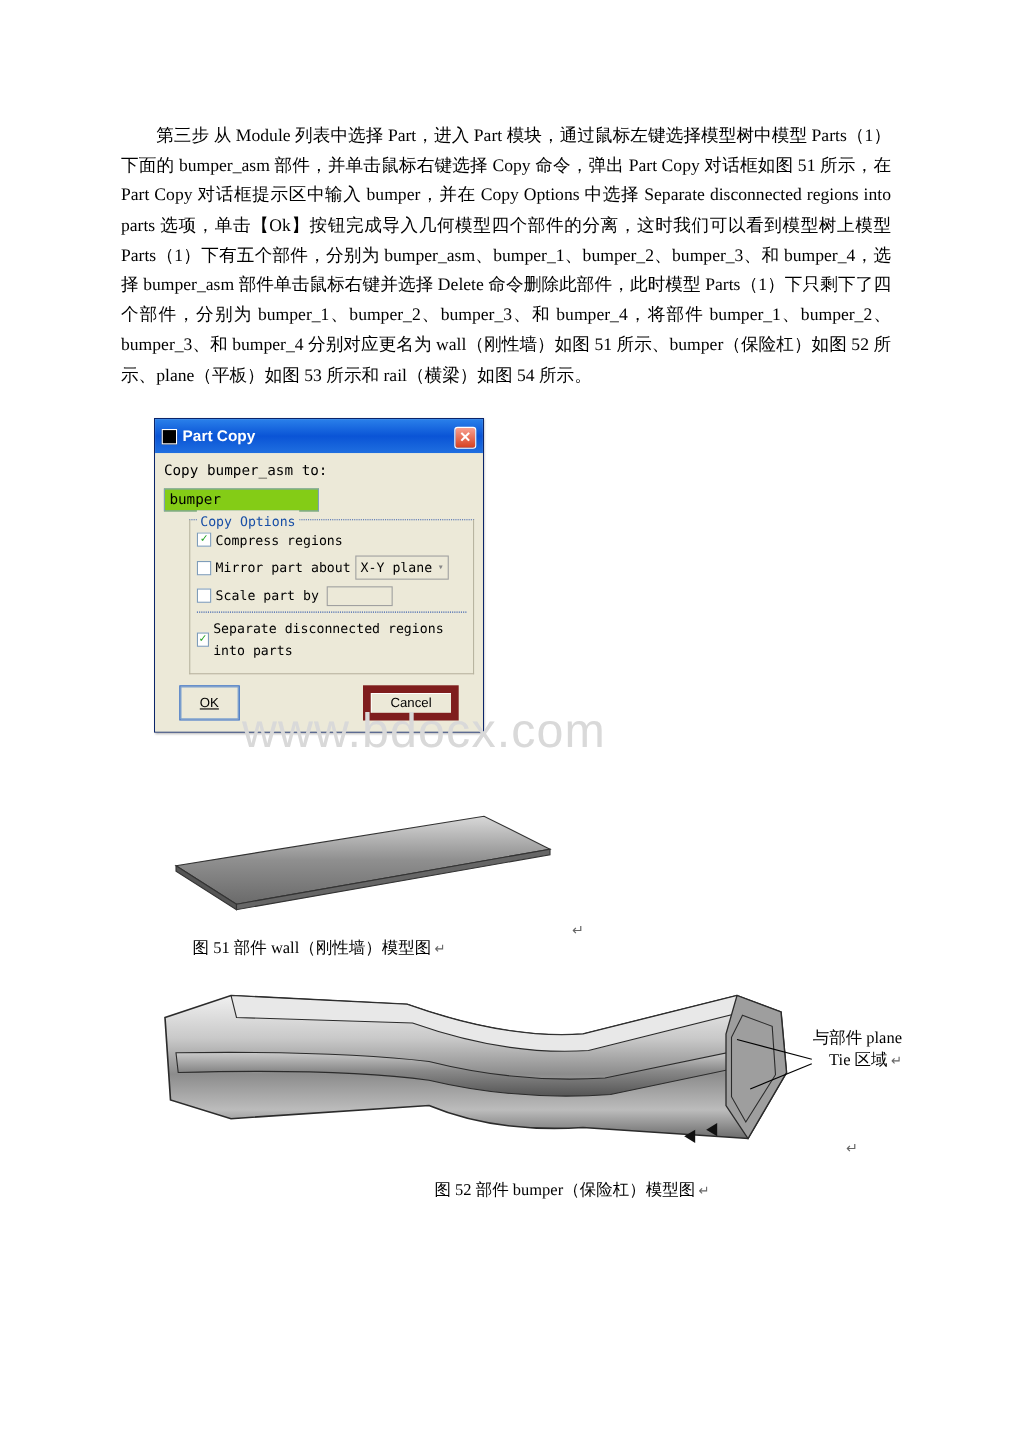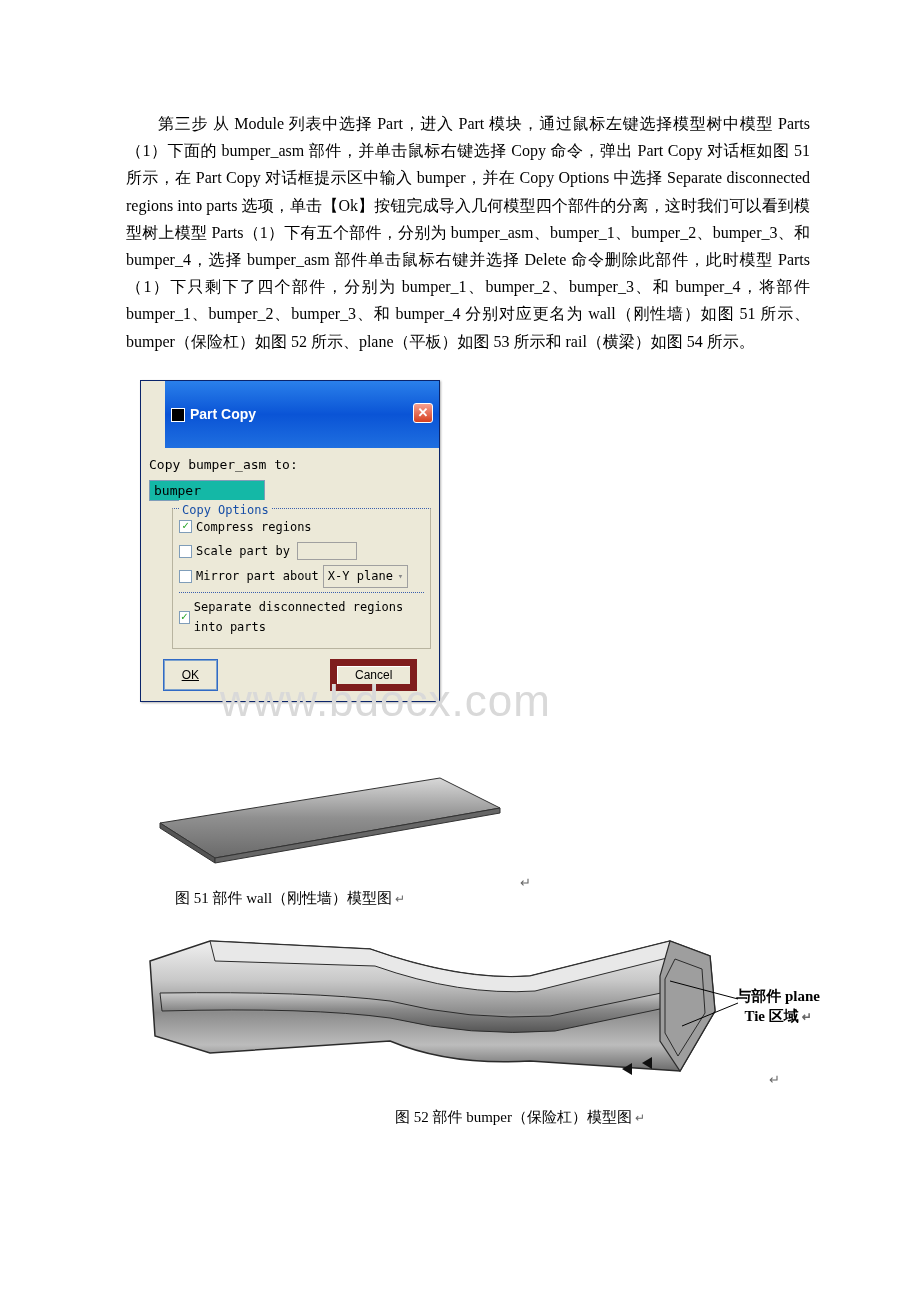--- a/index.html
+++ b/index.html
@@ -13,45 +13,43 @@
       font-family: "SimSun", "Times New Roman", serif;
       font-size: 16px;
       line-height: 1.7;
       padding: 110px 110px 40px 110px;
       color: #000;
     }
     .paragraph {
       text-align: justify;
       text-indent: 2em;
       margin-bottom: 25px;
-      margin-left: 16px;
     }
     .figures-container {
       margin-top: 10px;
     }
     
     .dialog {
       width: 300px;
       margin-left: 30px;
       position: relative;
       background: #ece9d8;
       border: 1px solid #0a246a;
       box-shadow: 1px 1px 2px rgba(0,0,0,0.3);
     }
     .dialog-titlebar {
       background: linear-gradient(to bottom, #2a80ea 0%, #0a54d6 50%, #1f6fe0 100%);
       color: #fff;
       font-weight: bold;
       font-family: Arial, sans-serif;
       font-size: 14px;
-      padding: 22px 6px;
+      padding: 4px 6px;
       display: flex;
       justify-content: space-between;
-      align-items: flex-start;
-      margin-left: 24px;
+      align-items: flex-end;
     }
     .dialog-title {
       display: flex;
       align-items: center;
       gap: 5px;
     }
     .dialog-icon {
       width: 14px;
       height: 14px;
       background: #000;
@@ -74,23 +72,23 @@
     .dialog-body {
       background: #ece9d8;
       padding: 6px 8px 10px 8px;
       font-family: "SimSun", monospace;
       font-size: 13px;
     }
     .dialog-prompt {
       margin-bottom: 3px;
     }
     .dialog-input {
-      width: 116px;
+      width: 141px;
       border: 1px solid #7f9db9;
-      background: #14b8a6;
+      background: #84cc16;
       padding: 2px 4px;
       font-family: "SimSun", monospace;
       font-size: 13px;
       margin-bottom: 5px;
     }
     .fieldset {
       border: 1px solid #b8b4a0;
       border-top: 1px dotted #3a5fad;
       margin-top: 2px;
       padding: 4px 6px 6px 6px;
@@ -203,25 +201,24 @@
     }
     
     .bumper-container {
       margin-top: 10px;
       margin-left: 20px;
       position: relative;
     }
     .annot {
       position: absolute;
       right: -10px;
-      top: 66px;
+      top: 50px;
       font-size: 15px;
-      text-align: center;
+      text-align: right;
       line-height: 1.3;
-      font-weight: bold;
     }
     .enter-sym {
       font-size: 12px;
       color: #666;
       margin-left: 3px;
     }
     .arrow-sym {
       color: #666;
       position: absolute;
       right: 30px;
@@ -253,30 +250,30 @@
       <div class="dialog-prompt">Copy bumper_asm to:</div>
       <input class="dialog-input" value="bumper" style="">
       <div class="fieldset">
         <div class="fieldset-legend">Copy Options</div>
         <div class="checkbox-row">
           <span class="cb">✓</span>
           <span>Compress regions</span>
         </div>
         <div class="checkbox-row">
           <span class="cb"></span>
-          <span>Scale part by</span>
-          <span class="mini-input"></span>
-        </div>
-        <div class="checkbox-row">
-          <span class="cb"></span>
           <span>Mirror part about</span>
           <span class="dropdown">
             <span>X-Y plane</span>
             <span class="dropdown-arrow">▾</span>
           </span>
+        </div>
+        <div class="checkbox-row">
+          <span class="cb"></span>
+          <span>Scale part by</span>
+          <span class="mini-input"></span>
         </div>
         <div class="accent-dotted"></div>
         <div class="checkbox-row">
           <span class="cb">✓</span>
           <span>Separate disconnected regions into parts</span>
         </div>
       </div>
       <div class="dialog-buttons">
         <button class="dlg-btn ok">OK</button>
         <button class="dlg-btn">Cancel</button>

